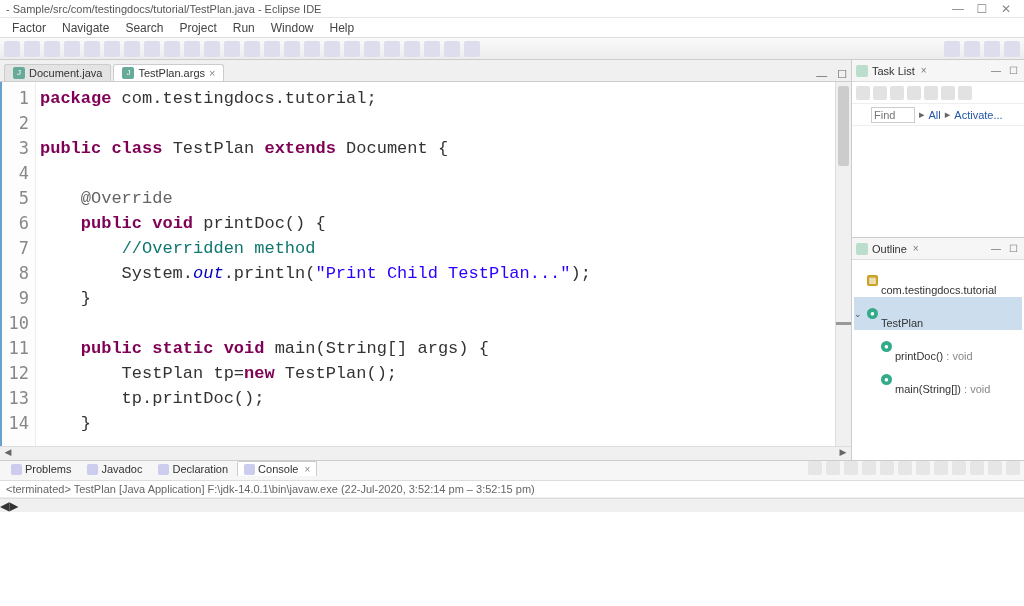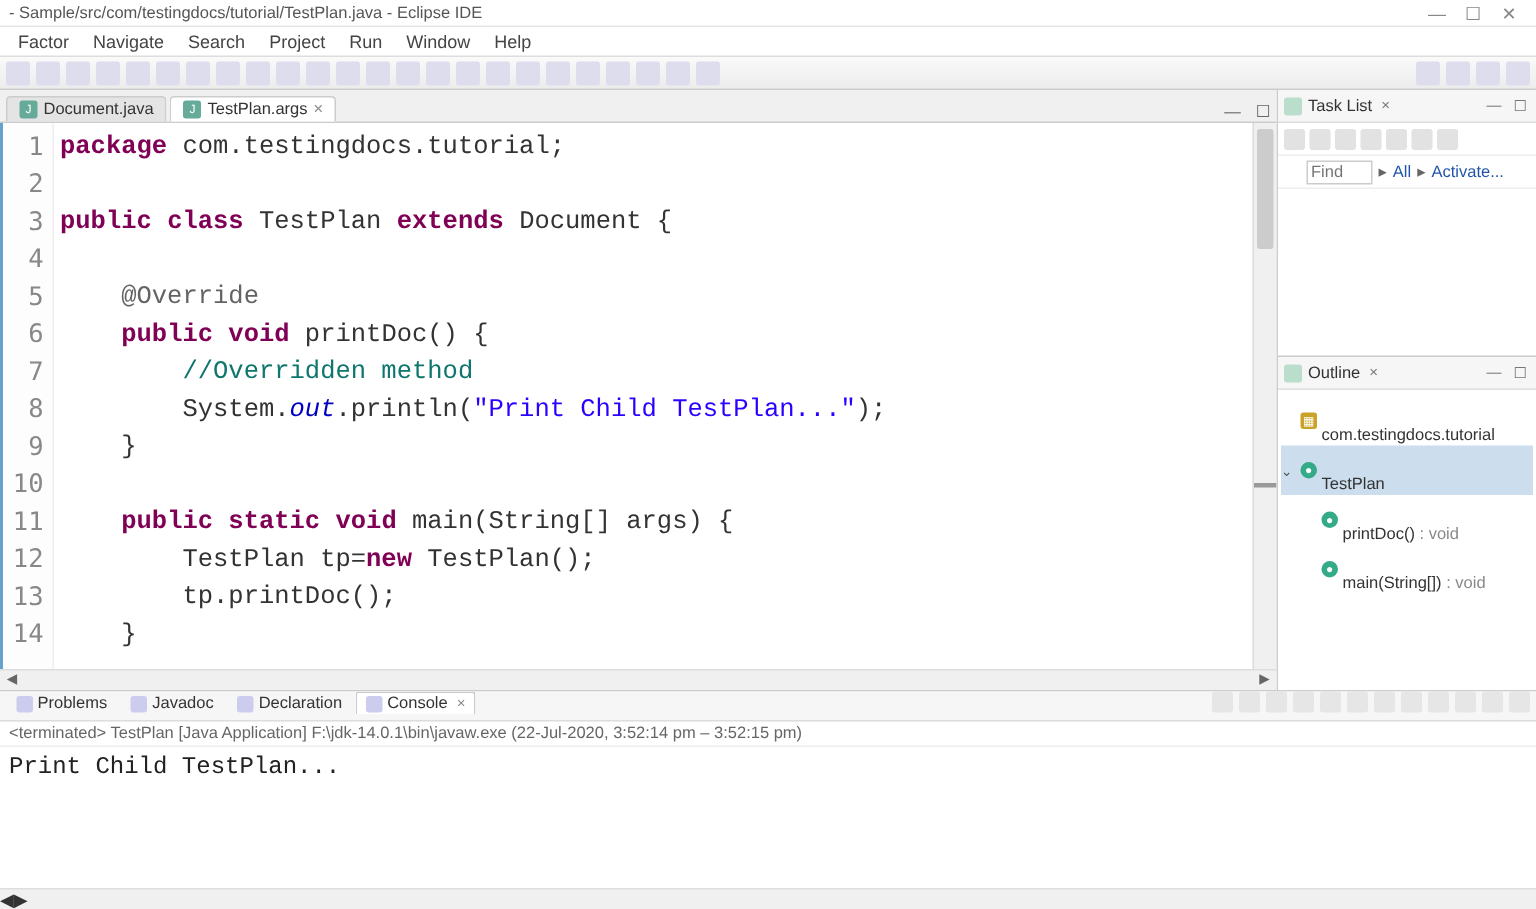--- a/index.html
+++ b/index.html
@@ -261,19 +261,18 @@
     <span class="bctrl"></span>
     <span class="bctrl"></span>
     <span class="bctrl"></span>
     <span class="bctrl"></span>
     <span class="bctrl"></span>
     <span class="bctrl"></span>
     <span class="bctrl"></span>
     <span class="bctrl"></span>
   </div>
   <div class="console-info">&lt;terminated&gt; TestPlan [Java Application] F:\jdk-14.0.1\bin\javaw.exe  (22-Jul-2020, 3:52:14 pm – 3:52:15 pm)</div>
-  <div class="console-out">Print Child TestPlan...</div>
   <div class="console-hscroll">
     <span class="arrow">◀</span>
     <span class="track"></span>
     <span class="arrow">▶</span>
   </div>
 </div>
 
 </body></html>

